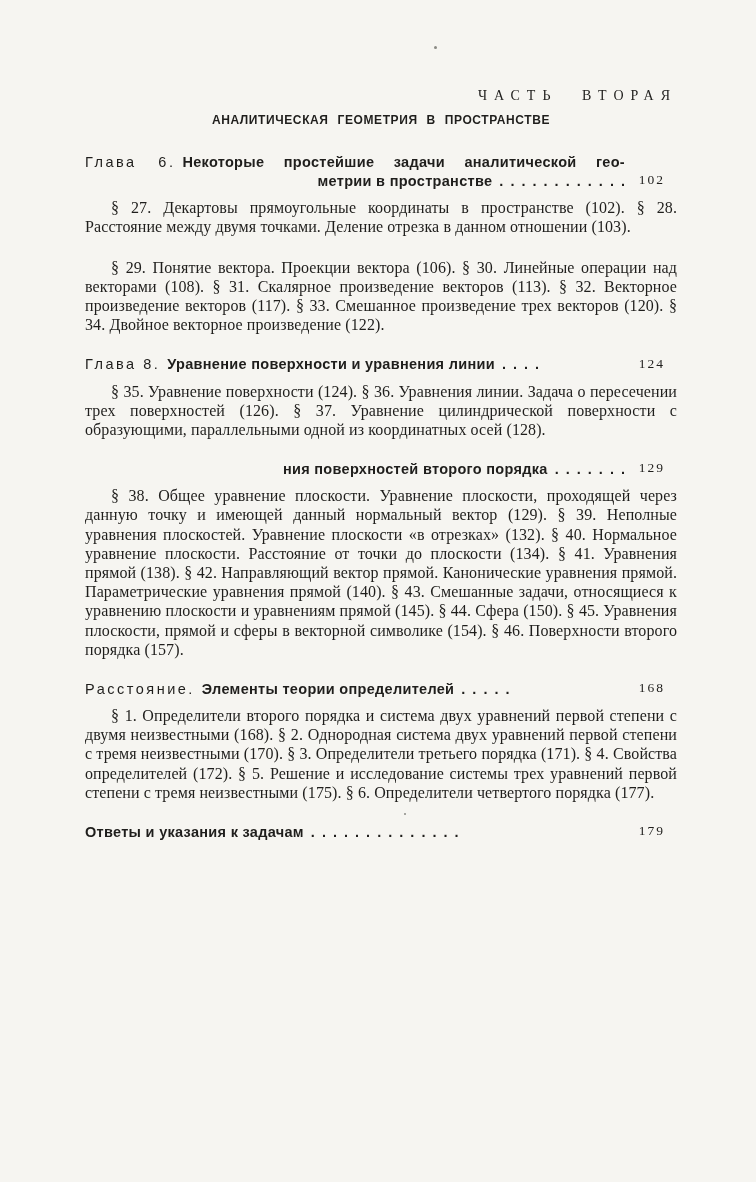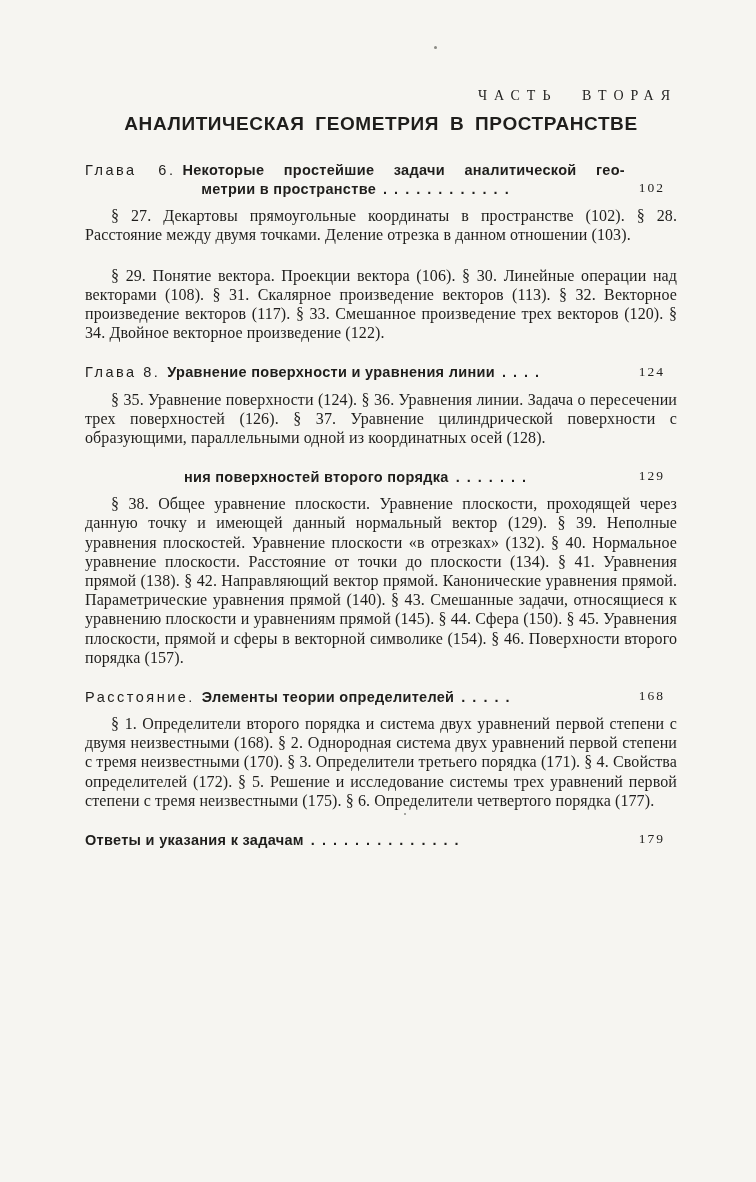--- a/index.html
+++ b/index.html
@@ -22,35 +22,35 @@
     text-align: right;
     font-size: 14px;
     letter-spacing: 7px;
     word-spacing: 14px;
     margin-bottom: 9px;
   }
   .part-title {
     text-align: center;
     font-family: "Liberation Sans", sans-serif;
     font-weight: bold;
-    font-size: 19px;
+    font-size: 12px;
     letter-spacing: 0.6px;
     word-spacing: 5px;
     margin-bottom: 26px;
   }
   .entry { margin-bottom: 21px; }
   .entry:last-child { margin-bottom: 0; }
   .entry-heading {
     position: relative;
     padding-right: 52px;
     font-size: 14.5px;
     line-height: 1.32;
   }
   .h-line.jl { text-align: justify; text-align-last: justify; }
-  .h-line.cont { text-align: center; }
+  .h-line.cont { text-align: right; }
   .chap-label {
     font-family: "Liberation Sans", sans-serif;
     letter-spacing: 2.5px;
     margin-right: 7px;
   }
   .chap-title {
     font-family: "Liberation Sans", sans-serif;
     font-weight: bold;
     letter-spacing: 0.3px;
   }

